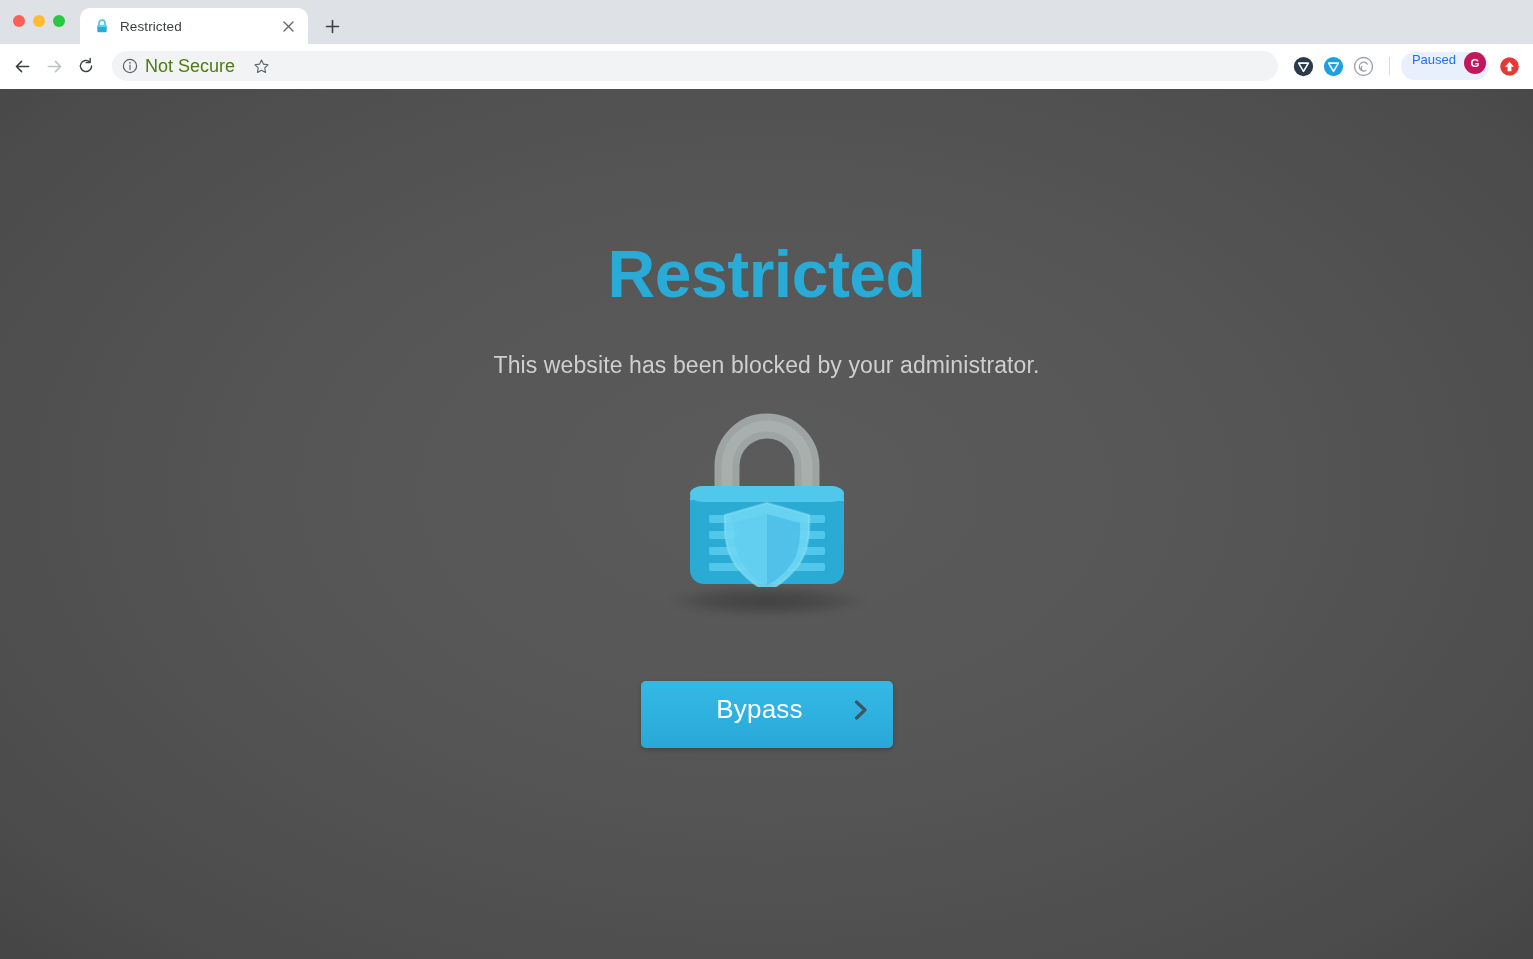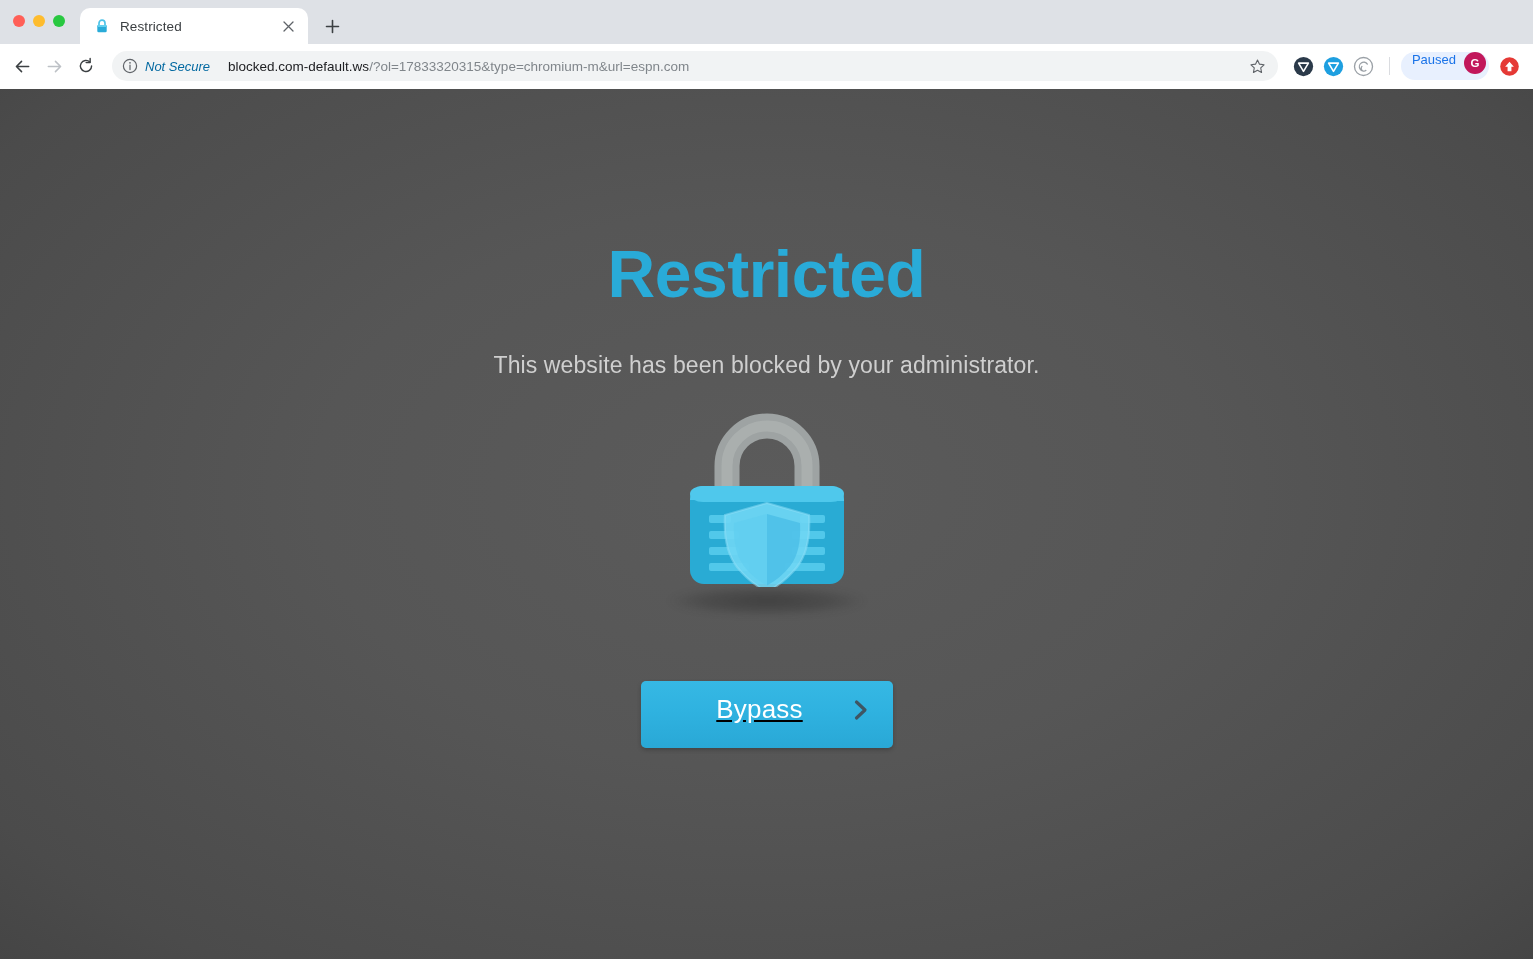--- a/index.html
+++ b/index.html
@@ -92,21 +92,21 @@
   }
   .notsecure {
     display:flex; align-items:center;
     height:24px;
     border-radius:13px;
     padding:0 10px 0 6px;
     color:#5f6368;
     flex:0 0 auto;
   }
   .notsecure .info-ico { width:16px; height:16px; margin-right:7px; display:block; }
-  .notsecure-label { font-size:13px; color:#0369a1; white-space:nowrap;font-style:italic; }
+  .notsecure-label { font-size:18px; color:#4d7c0f; white-space:nowrap; }
   .url-wrap {
     flex:1; min-width:0;
     font-size:13.5px;
     white-space:nowrap; overflow:hidden; text-overflow:ellipsis;
     padding-left:8px;
   }
   .url-host { color:#202124; }
   .url-rest { color:#80868b; }
 
   .star {
@@ -194,21 +194,20 @@
     margin-top:55px;
     width:252px; height:67px;
     border-radius:5px;
     border:none;
     background:linear-gradient(180deg, #36b8e4 0%, #2fb2e0 45%, #29a8d6 100%);
     box-shadow:0 2px 4px rgba(0,0,0,.22);
     display:flex; align-items:center;
     padding:0 22px 10px 0;
     position:relative;
     cursor:pointer;
-    text-decoration:underline;
   }
   .bypass-label {
     flex:1;
     text-align:center;
     font-size:26px;
     color:#ffffff;
     font-family:"Liberation Sans", sans-serif;
     letter-spacing:.2px;
     padding-left:28px;
   }
@@ -275,23 +274,20 @@
 
     <div class="omnibox">
       <div class="notsecure">
         <svg class="info-ico" viewBox="0 0 16 16">
           <circle cx="8" cy="8" r="6.6" fill="none" stroke="#5f6368" stroke-width="1.2"></circle>
           <circle cx="8" cy="4.8" r=".85" fill="#5f6368"></circle>
           <path d="M8 7.1 V11.6" stroke="#5f6368" stroke-width="1.2" stroke-linecap="round"></path>
         </svg>
         <span class="notsecure-label">Not Secure</span>
       </div>
-      <div class="url-wrap">
-        <span class="url-host">blocked.com-default.ws</span><span class="url-rest">/?ol=17833320315&amp;type=chromium-m&amp;url=espn.com</span>
-      </div>
       <div class="star">
         <svg width="17" height="17" viewBox="0 0 20 20">
           <path d="M10 2.3 l2.35 4.94 5.35.74 -3.9 3.73 .96 5.37 L10 14.5 l-4.76 2.58 .96 -5.37 -3.9 -3.73 5.35 -.74 Z" fill="none" stroke="#5f6368" stroke-width="1.3" stroke-linejoin="round"></path>
         </svg>
       </div>
     </div>
 
     <div class="tb-actions">
 
       <div class="ext-btn">

